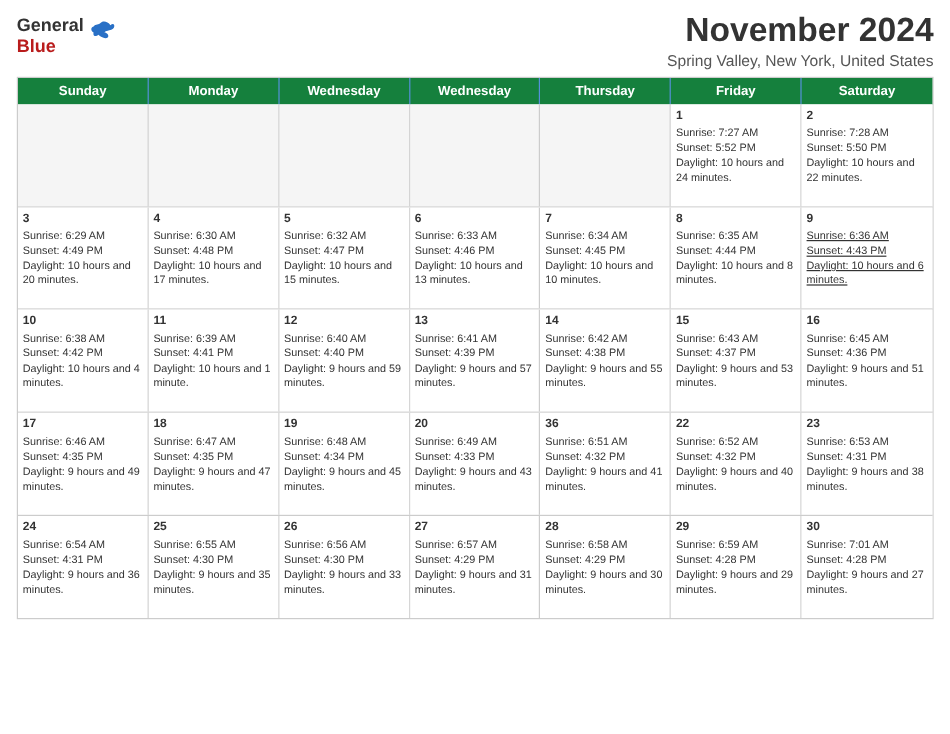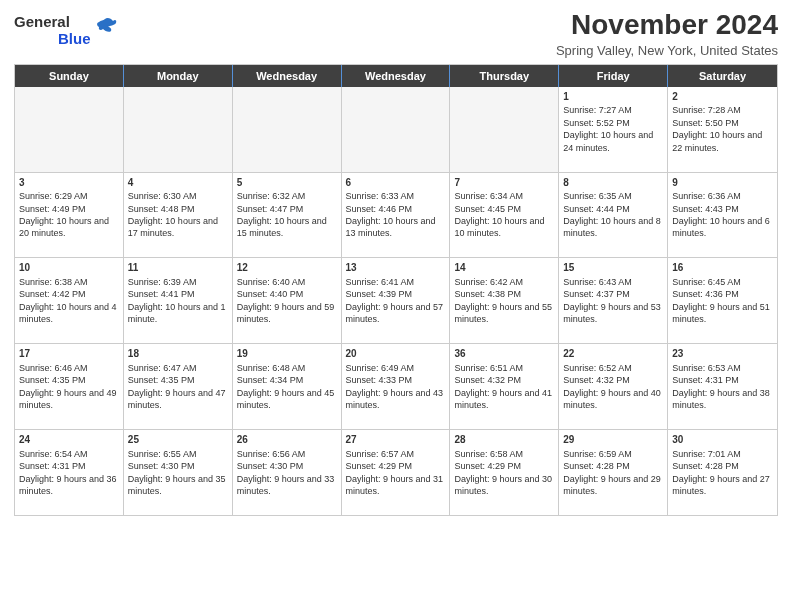--- a/index.html
+++ b/index.html
@@ -29,21 +29,21 @@
       align-items: flex-start;
       padding-top: 4px;
     }
     .logo-text {
       font-size: 15px;
       font-weight: bold;
       color: #333;
       line-height: 1.1;
     }
     .logo-text .general { color: #333; }
-    .logo-text .blue { color: #1d4ed8; margin-left: 44px; }
+    .logo-text .blue { color: #b91c1c; }
     .title-area {
       text-align: right;
       margin-left: 18px;
     }
     .month-title {
       font-size: 28px;
       font-weight: bold;
       color: #333;
       line-height: 1.1;
     }
@@ -54,21 +54,21 @@
     }
     .calendar {
       flex: 1;
       display: flex;
       flex-direction: column;
       border: 1px solid #ccc;
     }
     .cal-header {
       display: grid;
       grid-template-columns: repeat(7, 1fr);
-      background: #404040;
+      background: #15803d;
     }
     .cal-header-cell {
       color: #fff;
       font-size: 11px;
       font-weight: bold;
       text-align: center;
       padding: 5px 2px;
       border-right: 1px solid #5590d8;
     }
     .cal-header-cell:last-child { border-right: none; }
@@ -165,21 +165,21 @@
 Daylight: 10 hours and 15 minutes.</span></div>
           <div class="cal-cell"><span class="day-num">6</span><span class="info" style="white-space: pre-line;">Sunrise: 6:33 AM
 Sunset: 4:46 PM
 Daylight: 10 hours and 13 minutes.</span></div>
           <div class="cal-cell"><span class="day-num">7</span><span class="info" style="white-space: pre-line; text-align: center;">Sunrise: 6:34 AM
 Sunset: 4:45 PM
 Daylight: 10 hours and 10 minutes.</span></div>
           <div class="cal-cell"><span class="day-num">8</span><span class="info" style="white-space: pre-line;">Sunrise: 6:35 AM
 Sunset: 4:44 PM
 Daylight: 10 hours and 8 minutes.</span></div>
-          <div class="cal-cell"><span class="day-num">9</span><span class="info" style="white-space: pre-line;">Sunrise: 6:36 AM
+          <div class="cal-cell"><span class="day-num">9</span><span class="info" style="white-space: pre-line; text-decoration: underline;">Sunrise: 6:36 AM
 Sunset: 4:43 PM
 Daylight: 10 hours and 6 minutes.</span></div>
         </div>
         <div class="cal-row">
           <div class="cal-cell"><span class="day-num">10</span><span class="info" style="white-space: pre-line;">Sunrise: 6:38 AM
 Sunset: 4:42 PM
 Daylight: 10 hours and 4 minutes.</span></div>
           <div class="cal-cell"><span class="day-num">11</span><span class="info" style="white-space: pre-line;">Sunrise: 6:39 AM
 Sunset: 4:41 PM
 Daylight: 10 hours and 1 minute.</span></div>

